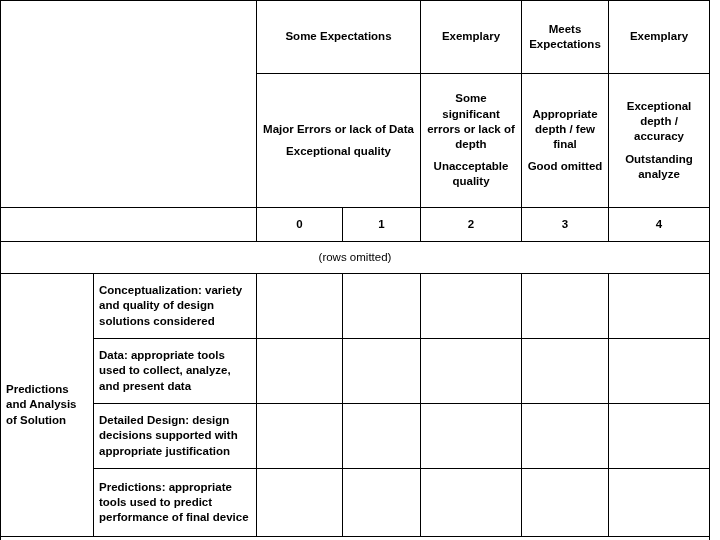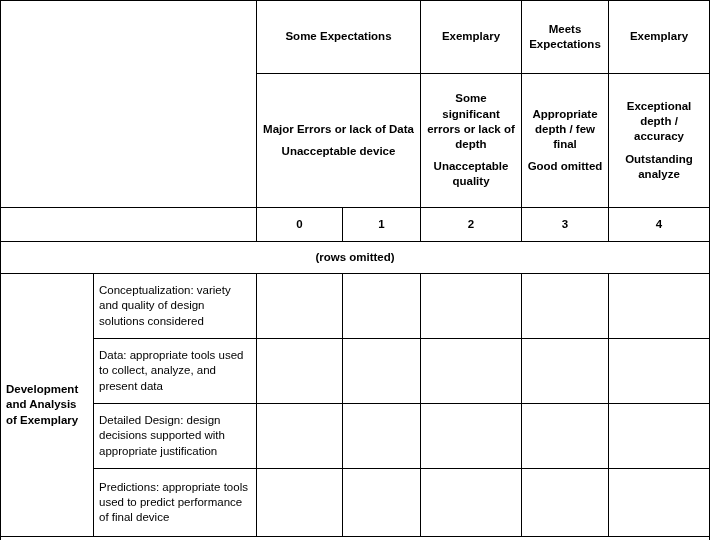--- a/index.html
+++ b/index.html
@@ -69,40 +69,40 @@
   
   .score-cell {
     text-align: center;
     font-weight: bold;
     height: 27px;
     vertical-align: middle;
   }
   
   .omitted-top {
     text-align: center;
-    font-weight: bold;
+    font-weight: normal;
     height: 25px;
     vertical-align: middle;
   }
   .omitted-bottom {
     text-align: center;
     font-weight: bold;
     font-size: 8.5px;
     height: 24px;
     vertical-align: middle;
   }
   
   .cat-cell {
     font-weight: bold;
     vertical-align: middle;
     text-align: left;
     padding-left: 4px;
   }
   .crit-cell {
-    font-weight: normal;
+    font-weight: bold;
     vertical-align: middle;
     text-align: left;
     padding-left: 6px;
   }
   .blank-cell {
     vertical-align: middle;
   }
   .r-concept { height: 58px; }
   .r-data    { height: 58px; }
   .r-design  { height: 58px; }
@@ -128,21 +128,21 @@
         <td class="hdr-empty" colspan="2" rowspan="2"></td>
         <td class="hdr-level" colspan="2">Some Expectations</td>
         <td class="hdr-level">Exemplary</td>
         <td class="hdr-level">Meets Expectations</td>
         <td class="hdr-level">Exemplary</td>
       </tr>
 
       <tr>
         <td class="hdr-desc" colspan="2">
           <p>Major Errors or lack of Data</p>
-          <p>Unacceptable device</p>
+          <p>Exceptional quality</p>
         </td>
         <td class="hdr-desc">
           <p>Some significant errors or lack of depth</p>
           <p>Unacceptable quality</p>
         </td>
         <td class="hdr-desc">
           <p>Appropriate depth / few final</p>
           <p>Good omitted</p>
         </td>
         <td class="hdr-desc">
@@ -158,21 +158,21 @@
         <td class="score-cell">2</td>
         <td class="score-cell">3</td>
         <td class="score-cell">4</td>
       </tr>
 
       <tr>
         <td class="omitted-top" colspan="7">(rows omitted)</td>
       </tr>
 
       <tr>
-        <td class="cat-cell" rowspan="4">Development and Analysis of Exemplary</td>
+        <td class="cat-cell" rowspan="4">Predictions and Analysis of Solution</td>
         <td class="crit-cell r-concept">Conceptualization: variety and quality of design solutions considered</td>
         <td class="blank-cell"></td>
         <td class="blank-cell"></td>
         <td class="blank-cell"></td>
         <td class="blank-cell"></td>
         <td class="blank-cell"></td>
       </tr>
       <tr>
         <td class="crit-cell r-data">Data: appropriate tools used to collect, analyze, and present data</td>
         <td class="blank-cell"></td>

